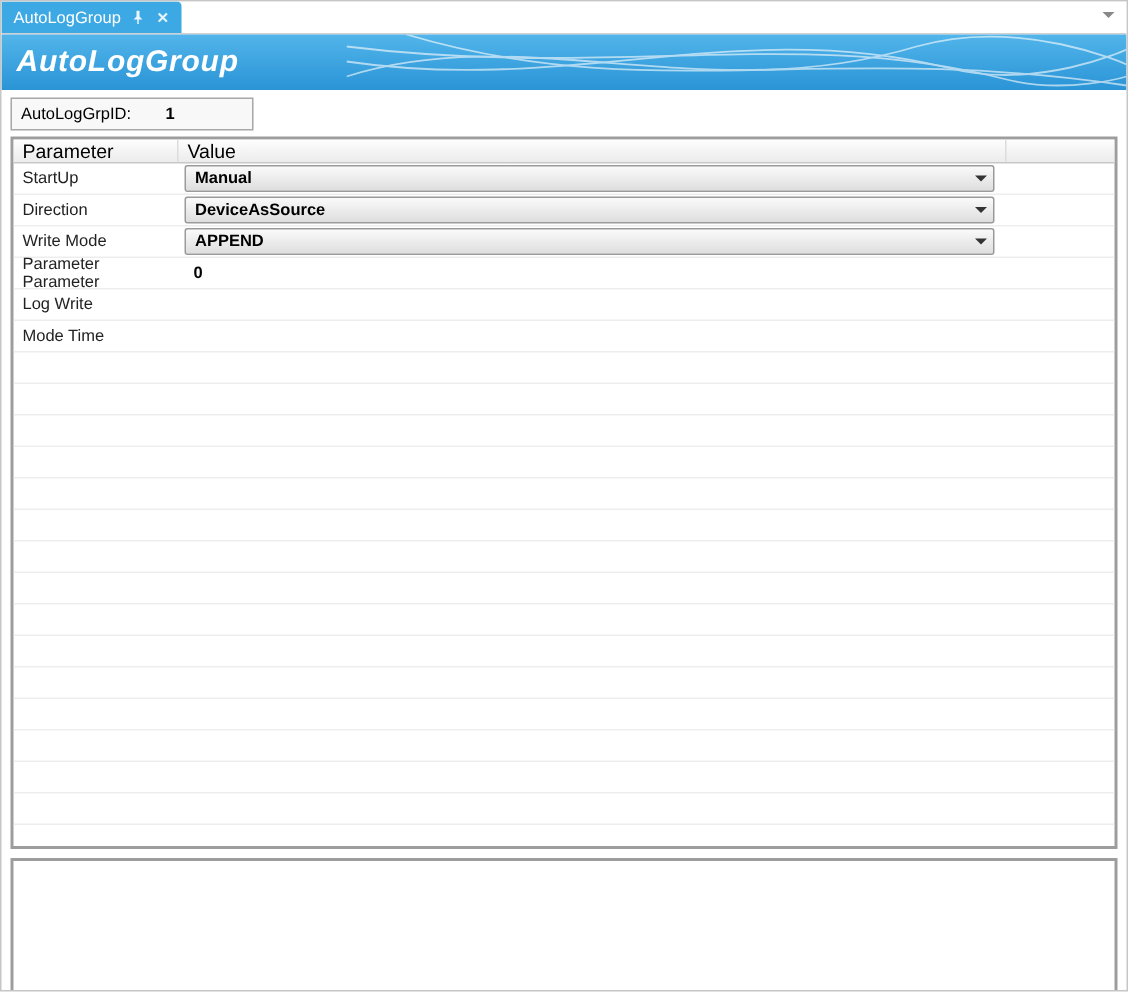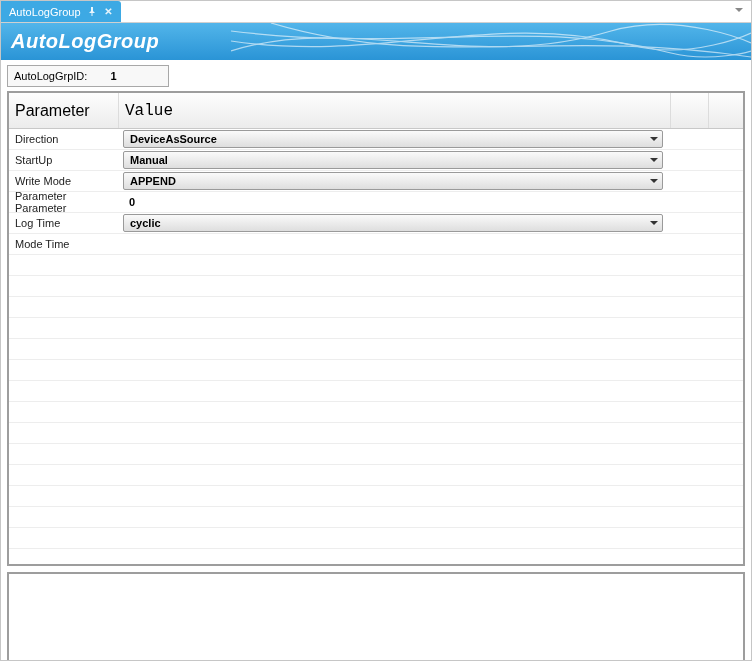--- a/index.html
+++ b/index.html
@@ -96,27 +96,28 @@
   }
   .id-value { font-weight: bold; }
   .grid-wrap {
     border: 2px solid #9d9d9d;
     background: #fff;
     height: 475px;
     overflow: hidden;
   }
   .grid-head {
     display: flex;
-    height: 36px;
+    height: 16px;
     background: linear-gradient(#fdfdfd, #ececec);
     border-bottom: 1px solid #c8c8c8;
-    font-size: 16px;
+    font-size: 13px;
+    align-items: center;
   }
   .col-param { width: 110px; padding-left: 6px; display:flex; align-items:center; border-right: 1px solid #dcdcdc;}
-  .col-value { flex: 1; padding-left: 6px; display:flex; align-items:center; border-right: 1px solid #dcdcdc; font-family: Liberation Mono, monospace;}
+  .col-value { flex: 1; padding-left: 6px; display:flex; align-items:center; border-right: 1px solid #dcdcdc;}
   .col-extra1 { width: 38px; border-right: 1px solid #dcdcdc;}
   .col-extra2 { width: 34px; }
   .grid-body { }
   .row {
     display: flex;
     height: 21px;
     border-bottom: 1px solid #ededed;
     align-items: center;
     font-size: 11px;
   }
@@ -203,60 +204,54 @@
 
   <div class="grid-wrap">
     <div class="grid-head">
       <div class="col-param">Parameter</div>
       <div class="col-value">Value</div>
       <div class="col-extra1"></div>
       <div class="col-extra2"></div>
     </div>
     <div class="grid-body" id="grid-body">
         <div class="row">
+          <div class="cell-param">StartUp</div>
+          <div class="cell-value">
+            <div class="dropdown">
+              <span>Manual</span>
+              <span class="dd-arrow"></span>
+            </div>
+          </div>
+        </div>
+        <div class="row">
           <div class="cell-param">Direction</div>
           <div class="cell-value">
             <div class="dropdown">
               <span>DeviceAsSource</span>
               <span class="dd-arrow"></span>
             </div>
           </div>
         </div>
         <div class="row">
-          <div class="cell-param">StartUp</div>
-          <div class="cell-value">
-            <div class="dropdown">
-              <span>Manual</span>
-              <span class="dd-arrow"></span>
-            </div>
-          </div>
-        </div>
-        <div class="row">
           <div class="cell-param">Write Mode</div>
           <div class="cell-value">
             <div class="dropdown">
               <span>APPEND</span>
               <span class="dd-arrow"></span>
             </div>
           </div>
         </div>
         <div class="row">
           <div class="cell-param">Parameter Parameter</div>
           <div class="cell-value">
             <span class="plain-value">0</span>
           </div>
         </div>
         <div class="row">
-          <div class="cell-param">Log Time</div>
-          <div class="cell-value">
-            <div class="dropdown">
-              <span>cyclic</span>
-              <span class="dd-arrow"></span>
-            </div>
-          </div>
+          <div class="cell-param">Log Write</div>
         </div>
         <div class="row">
           <div class="cell-param">Mode Time</div>
         </div>
         <div class="row">
           <div class="cell-param"></div>
           <div class="cell-value"></div>
         </div>
         <div class="row">
           <div class="cell-param"></div>

